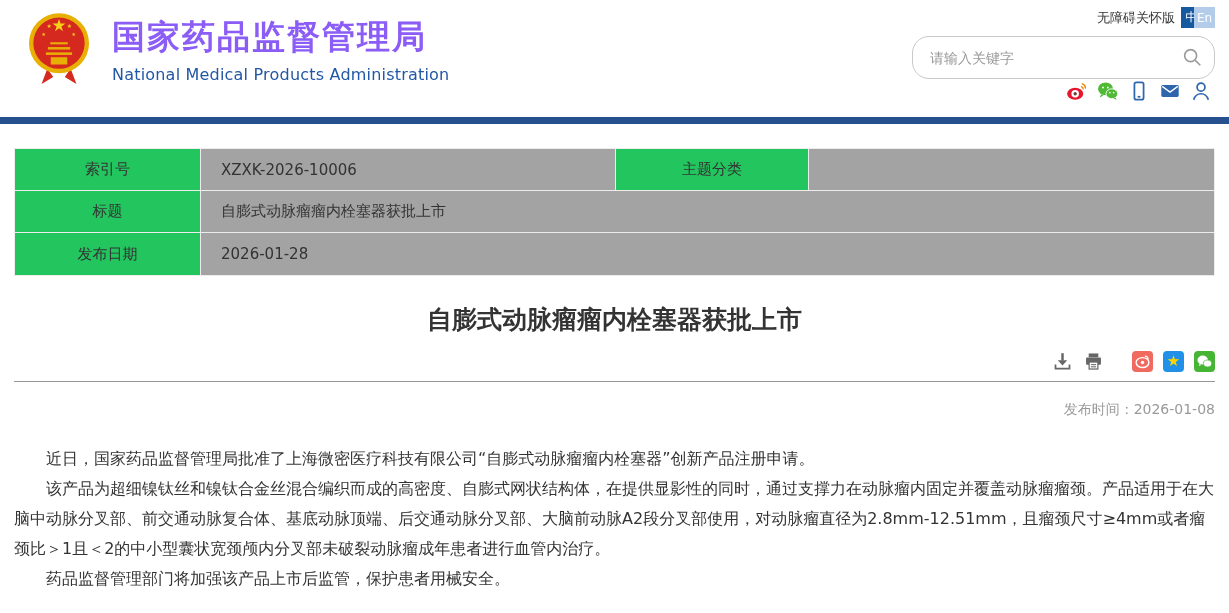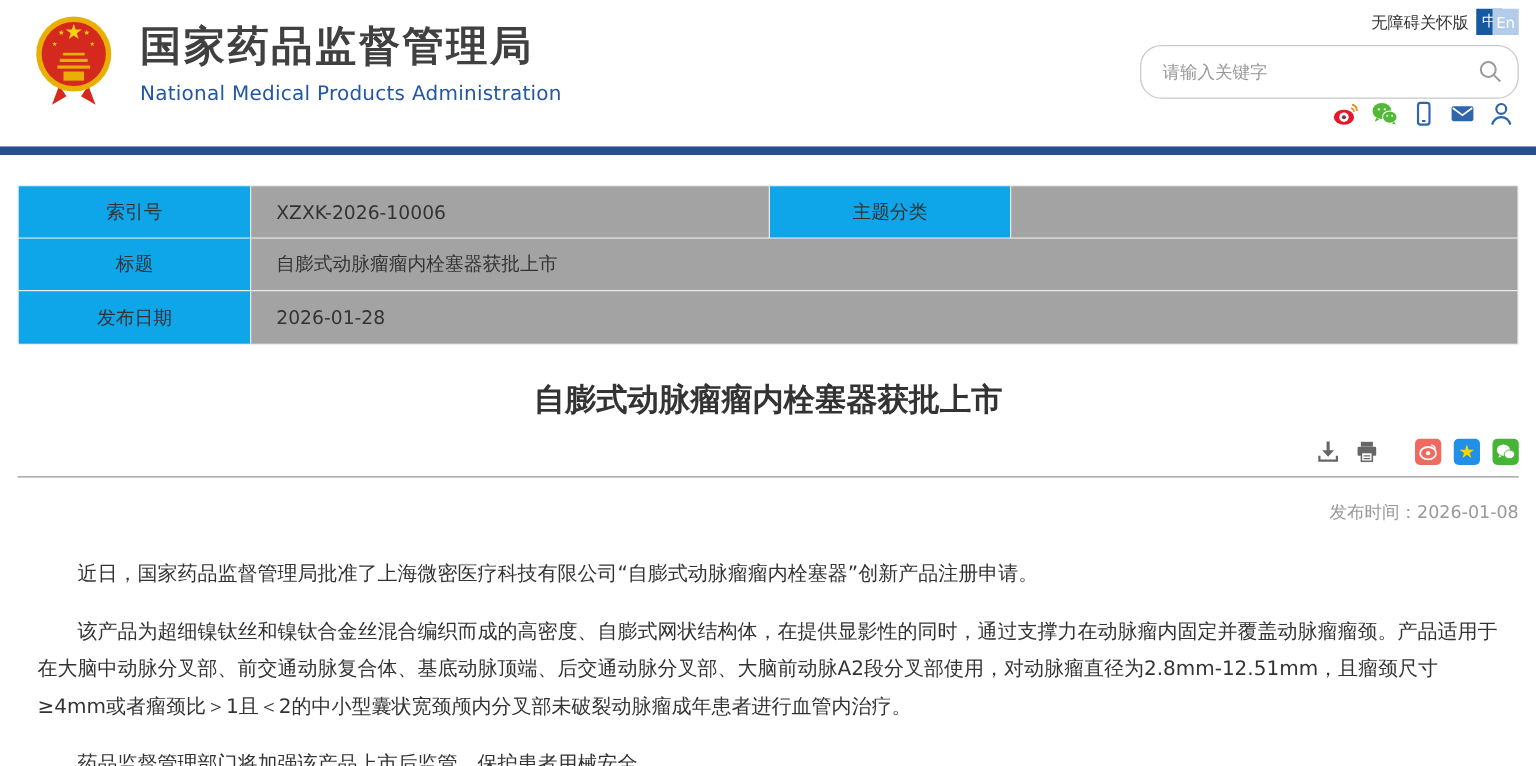--- a/index.html
+++ b/index.html
@@ -17,21 +17,21 @@
   .utility a { color:#333; text-decoration:none; cursor:pointer; }
   .lang-btn {
     width:21px; height:21px; display:inline-flex; align-items:center; justify-content:center;
     color:#fff; font-size:12px; cursor:pointer; margin-left:-8px;
   }
   .lang-zh { background:#15599f; margin-left:6px; }
   .lang-en { background:#b3cce9; }
   .brand { position:absolute; left:28px; top:10px; display:flex; align-items:center; }
   .brand-emblem { width:62px; height:78px; flex:0 0 auto; }
   .brand-text { margin-left:22px; }
-  .site-title { font-size:33px; font-weight:bold; color:#404040; letter-spacing:2px; }
+  .site-title { font-size:33px; font-weight:bold; color:#8b5cf6; letter-spacing:2px; }
   .site-subtitle { font-size:16px; color:#2257a5; margin-top:5px; letter-spacing:0.2px; }
   .search-box {
     position:absolute; top:36px; right:14px; width:303px; height:43px;
     border:1px solid #c9c9c9; border-radius:17px; background:#fff;
     display:flex; align-items:center; padding:0 10px 0 17px;
   }
   .search-box input {
     border:none; outline:none; flex:1; font-size:14px; color:#333; background:transparent;
     font-family:"DejaVu Sans","Liberation Sans",sans-serif;
   }
@@ -44,21 +44,21 @@
   
   .main { padding:0 14px; }
   .meta-table {
     margin-top:24px; display:grid; grid-template-columns:186px 415px 193px 1fr;
     border:1px solid #ececec;
   }
   .meta-cell {
     height:42px; display:flex; align-items:center; font-size:15px; color:#333;
     border-bottom:1px solid #ececec; border-right:1px solid #ececec;
   }
-  .meta-label { background:#0ea5e9; justify-content:center; }
+  .meta-label { background:#22c55e; justify-content:center; }
   .meta-value { background:#a3a3a3; padding-left:20px; }
   .span3 { grid-column:2 / 5; }
   .last-row { border-bottom:none; }
   .no-right { border-right:none; }
   .article-title { margin-top:27px; text-align:center; font-size:25px; font-weight:600; color:#333; }
   .tools {
     margin-top:15px; display:flex; justify-content:flex-end; align-items:center;
     gap:10px; padding-bottom:9px;
   }
   .tool-icon { width:21px; height:21px; cursor:pointer; }
@@ -66,21 +66,21 @@
     width:21px; height:21px; border-radius:4px; display:flex; align-items:center;
     justify-content:center; cursor:pointer;
   }
   .share-weibo { background:#f06a5f; }
   .share-qzone { background:#2090e9; }
   .share-wechat { background:#46b535; }
   .qzone-star { color:#ffd400; font-size:15px; line-height:1; }
   .hr-line { border:none; border-top:1px solid #979797; height:0; }
   .publish-time { margin-top:19px; text-align:right; font-size:14px; color:#999; }
   .body-text { margin-top:25px; font-size:16px; line-height:30px; color:#333; }
-  .body-text p { text-indent:32px; margin:16px; }
+  .body-text p { text-indent:32px; margin:0; }
 </style>
 </head>
 <body>
 
 <div class="page">
 
   <header class="site-header">
 
     <div class="brand">
       <svg class="brand-emblem" viewBox="0 0 64 80">

